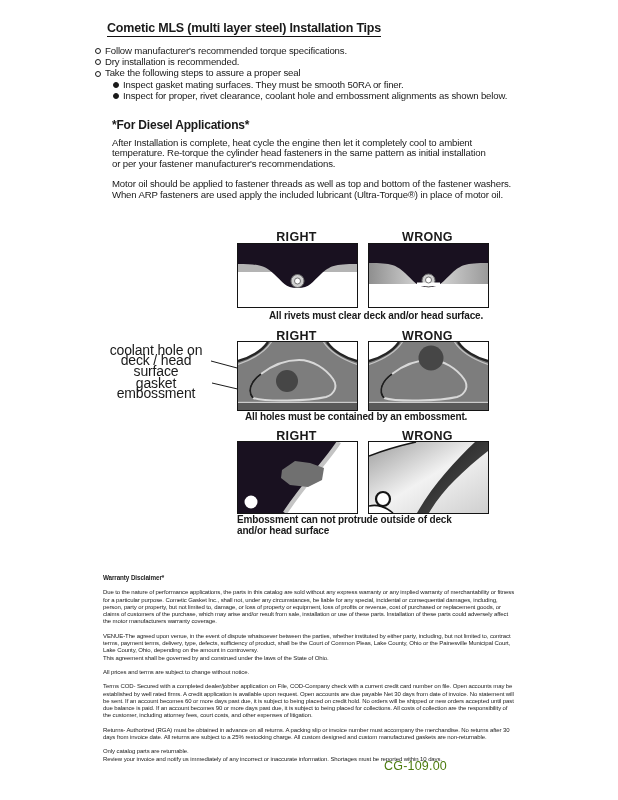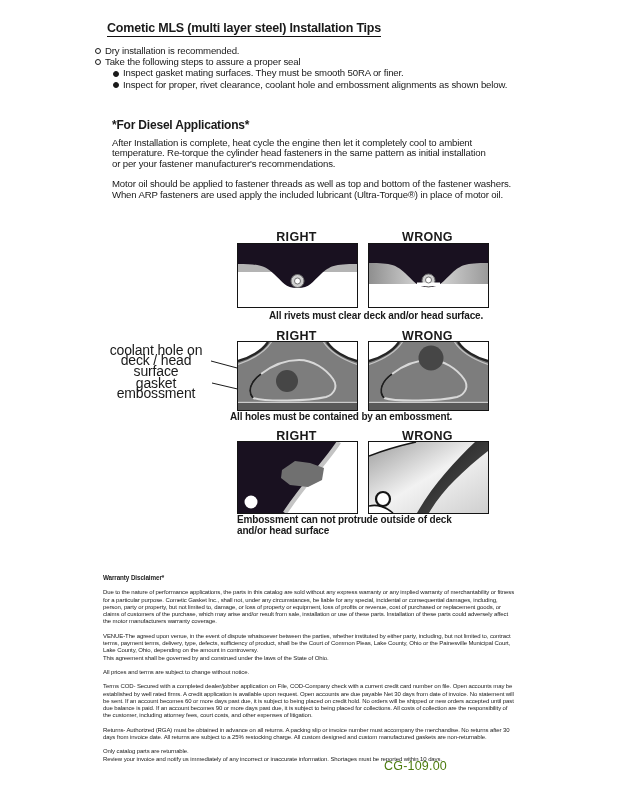--- a/index.html
+++ b/index.html
@@ -39,20 +39,24 @@
   .pagenum{left:384px;top:759px;font-size:12.5px;color:#4d7c0f;letter-spacing:0.2px;}
 </style>
 </head>
 <body>
 
 <div class="page">
 
   <div class="abs title">Cometic MLS (multi layer steel) Installation Tips</div>
 
   <div class="abs bullets">
+    <div class="b-row">
+      <span class="marker ring"></span>
+      <span>Follow manufacturer's recommended torque specifications.</span>
+    </div>
     <div class="b-row">
       <span class="marker ring"></span>
       <span>Dry installation is recommended.</span>
     </div>
     <div class="b-row">
       <span class="marker ring"></span>
       <span>Take the following steps to assure a proper seal</span>
     </div>
     <div class="b-row sub">
       <span class="marker dot"></span>
@@ -147,21 +151,21 @@
       <path d="M89,0 C95,9 107,16 119,19" fill="none" stroke="#262626" stroke-width="2.4"></path>
       <path d="M85.5,0 C92,10 106,18 119,22.5" fill="none" stroke="#c6c6c6" stroke-width="1.2"></path>
       <path d="M15,56 C9,49 13,39 23,32 C36,22 50,18 61,18 C75,18 88,27 95,37 C100,44 97,52 88,55 C70,59 28,60 15,56 Z" fill="none" stroke="#d8d8d8" stroke-width="2"></path>
       <path d="M15,56 C9,49 13,39 23,32" fill="none" stroke="#1f1f1f" stroke-width="2"></path>
       <circle cx="62" cy="16" r="12.5" fill="#464646"></circle>
       <rect x="0" y="59.8" width="119" height="1.2" fill="#cccccc"></rect>
       <rect x="0" y="61" width="119" height="7" fill="#5a5a5a"></rect>
     </svg>
   </div>
 
-  <div class="abs caption" style="left:230px;top:412px;">All holes must be contained by an embossment.</div>
+  <div class="abs caption" style="left:245px;top:412px;">All holes must be contained by an embossment.</div>
 
   <div class="abs dlabel" style="left:237px;top:429px;">RIGHT</div>
   <div class="abs dlabel" style="left:368px;top:429px;">WRONG</div>
 
   <div class="abs dbox" style="left:237px;top:441px;">
     <svg width="119" height="71" viewBox="0 0 119 71">
       <rect x="0" y="0" width="119" height="71" fill="#ffffff"></rect>
       <path d="M0,0 H101 C88,20 66,42 47,71 H0 Z" fill="#191120"></path>
       <path d="M101,0 C88,20 66,42 47,71" fill="none" stroke="#c4c4c4" stroke-width="4.5"></path>
       <polygon points="44,28 57,19 72,21 86,26 84,38 70,45 52,43 43,36" fill="#707070"></polygon>

